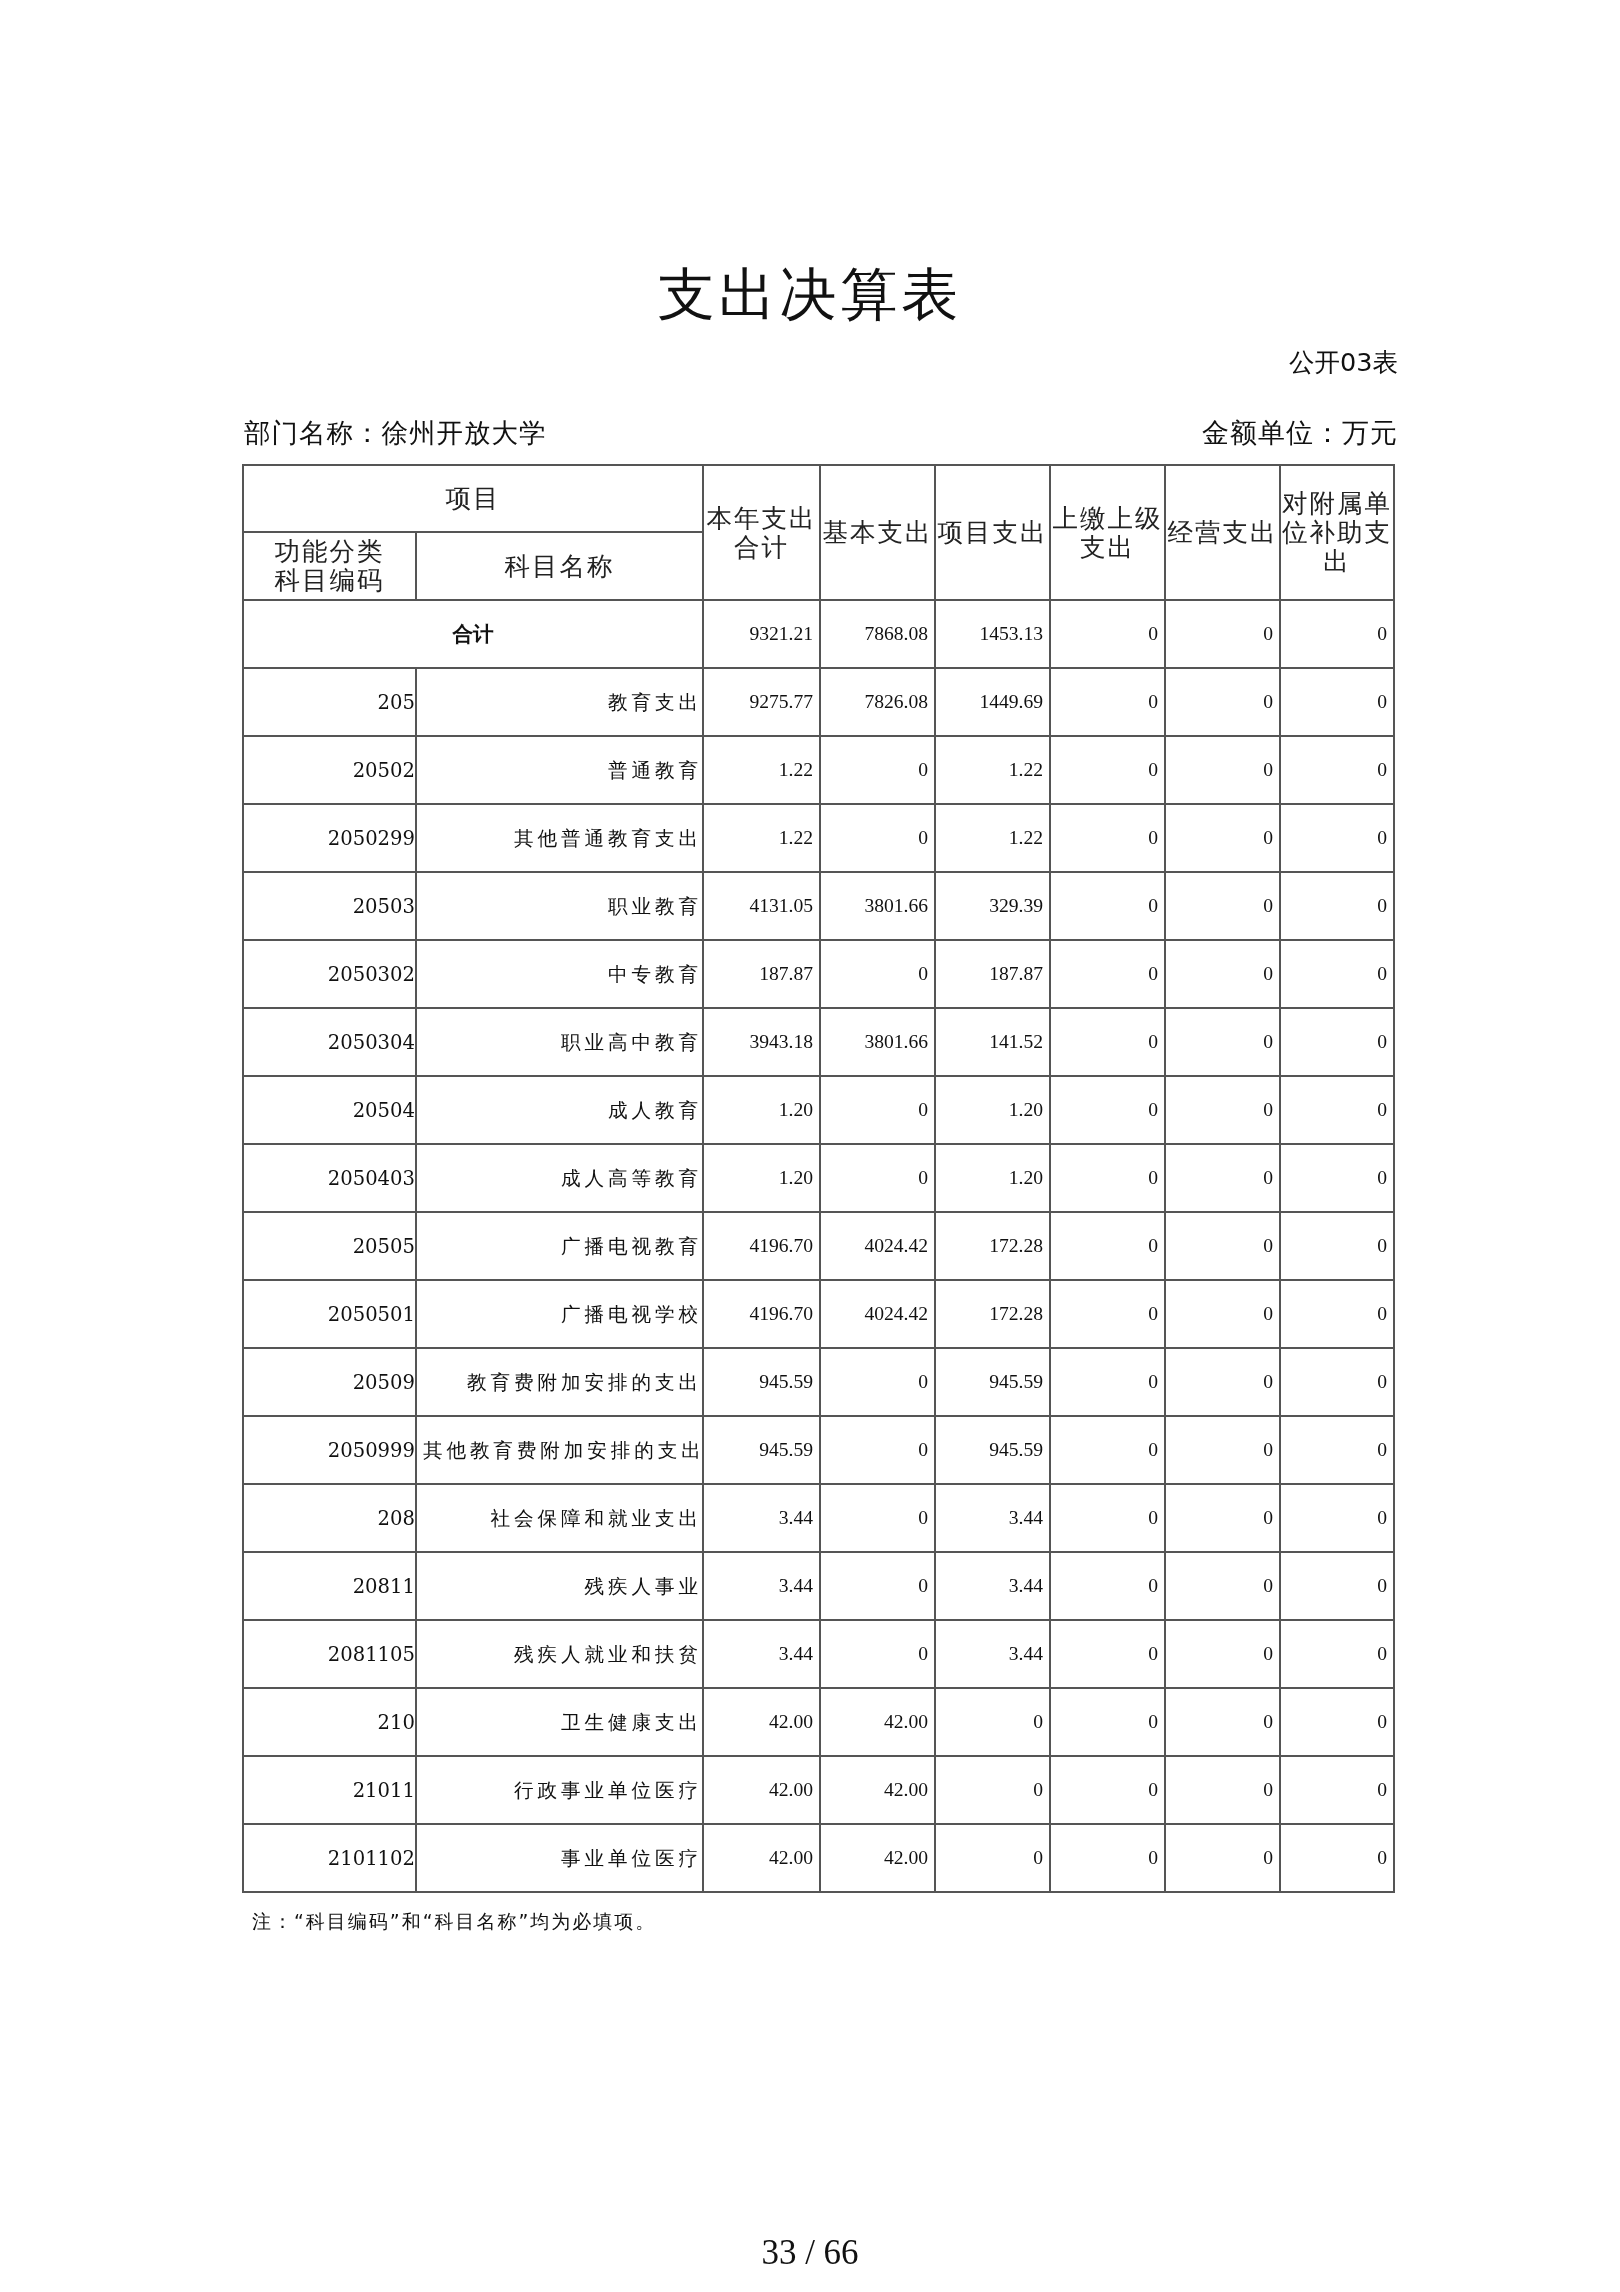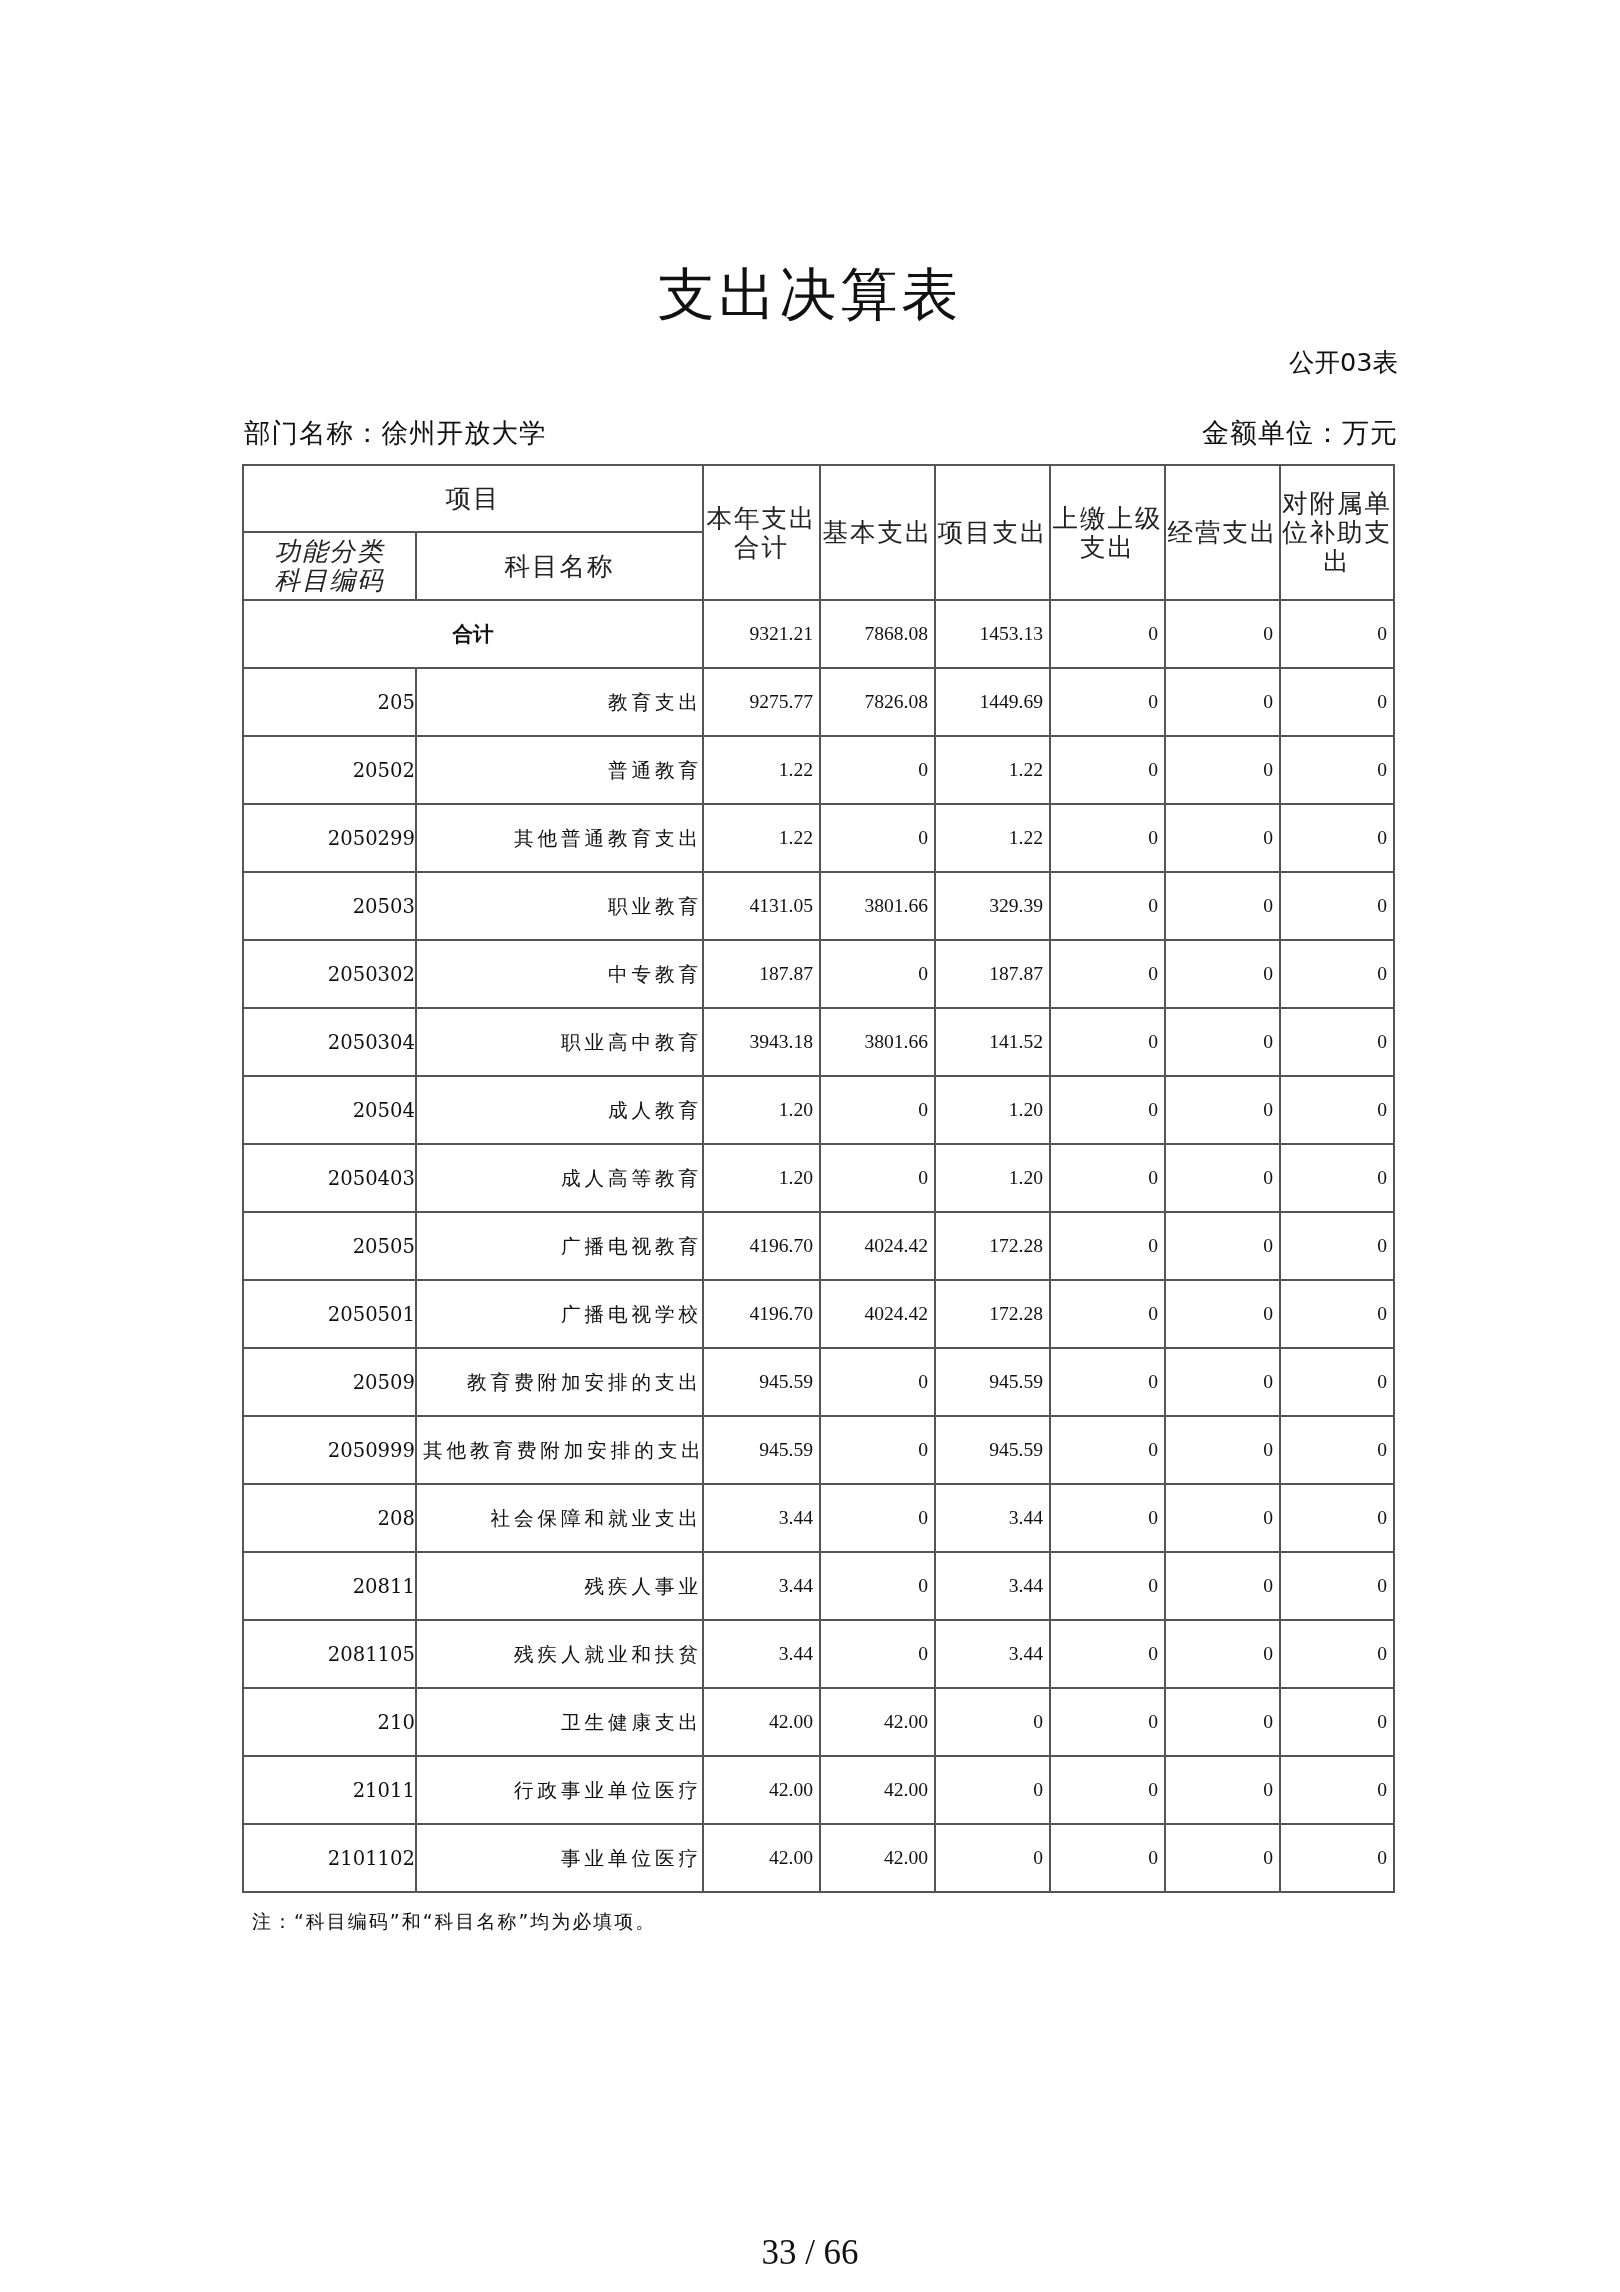--- a/index.html
+++ b/index.html
@@ -46,21 +46,21 @@
     <tr>
       <td class="hdr h1" colspan="2">项目</td>
       <td class="hdr" rowspan="2">本年支出合计</td>
       <td class="hdr" rowspan="2">基本支出</td>
       <td class="hdr" rowspan="2">项目支出</td>
       <td class="hdr" rowspan="2">上缴上级支出</td>
       <td class="hdr" rowspan="2">经营支出</td>
       <td class="hdr" rowspan="2">对附属单位补助支出</td>
     </tr>
     <tr>
-      <td class="hdr h2" style="padding:0 30px;font-style:italic;">功能分类科目编码</td>
+      <td class="hdr h2" style="padding:0 30px;">功能分类科目编码</td>
       <td class="hdr h2">科目名称</td>
     </tr>
     <tr class="data">
       <td class="total-label" colspan="2">合计</td>
       <td class="num">9321.21</td>
       <td class="num">7868.08</td>
       <td class="num">1453.13</td>
       <td class="num">0</td>
       <td class="num">0</td>
       <td class="num">0</td>

